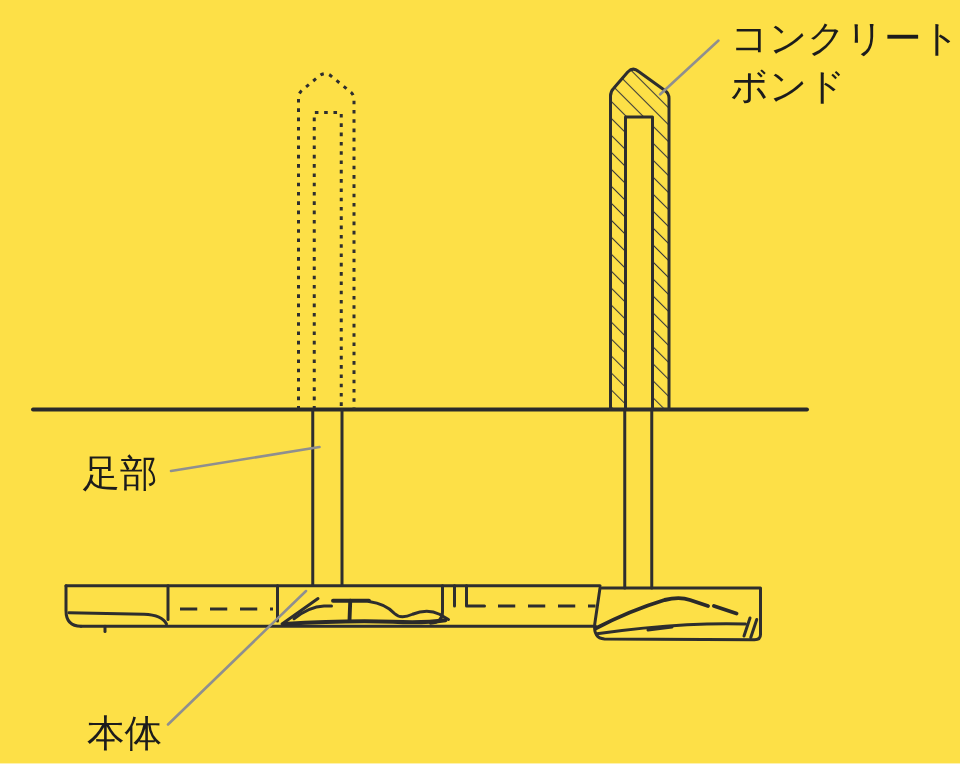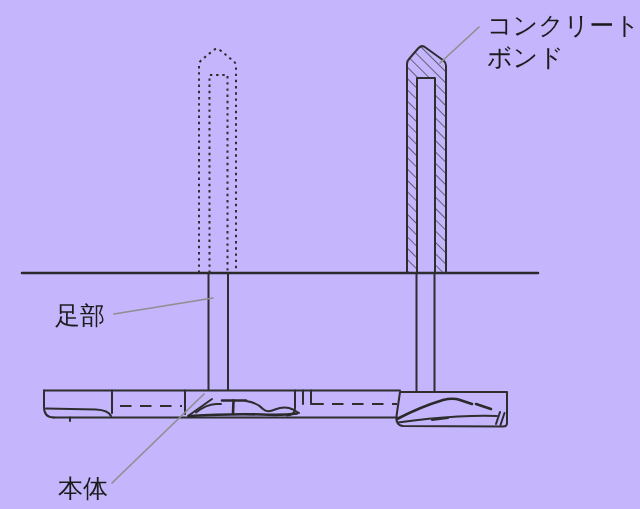--- a/index.html
+++ b/index.html
@@ -1,16 +1,16 @@
 <!DOCTYPE html>
 <html><head>
 <meta charset="utf-8">
 <style>
   html,body{margin:0;padding:0;background:#ffffff;}
-  .stage{position:relative;width:640px;height:509px;background:#c4b5fd;overflow:hidden;
+  .stage{position:relative;width:640px;height:509px;background:#fde047;overflow:hidden;
          font-family:"Liberation Sans","DejaVu Sans",sans-serif;}
   svg{display:block;}
   .ink{stroke:#2e2e2e;fill:none;stroke-width:2;stroke-linecap:round;stroke-linejoin:round;}
   .ink-thick{stroke:#2a2a2a;fill:none;stroke-width:2.6;stroke-linecap:round;stroke-linejoin:round;}
   .dotted{stroke:#2e2e2e;fill:none;stroke-width:2;stroke-dasharray:2.4 3.8;stroke-linecap:butt;}
   .hidden-dash{stroke:#2e2e2e;fill:none;stroke-width:2;stroke-dasharray:11.5 8.5;stroke-linecap:butt;}
   .leader{stroke:#8f8f8f;fill:none;stroke-width:1.7;stroke-linecap:round;}
   .label{fill:#1c1c1c;font-size:25px;font-family:"Liberation Sans","DejaVu Sans",sans-serif;}
 </style>
 </head>

